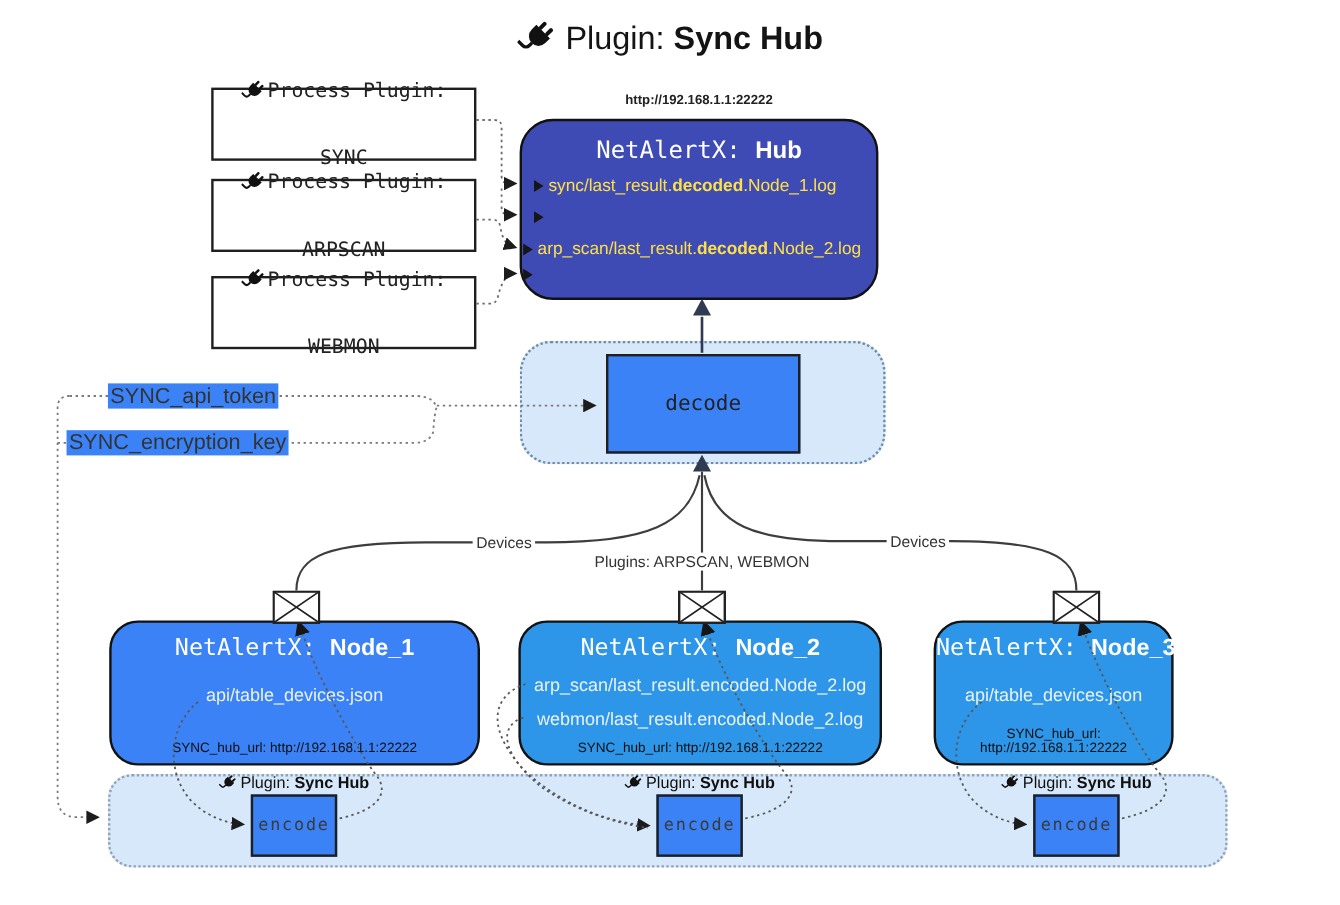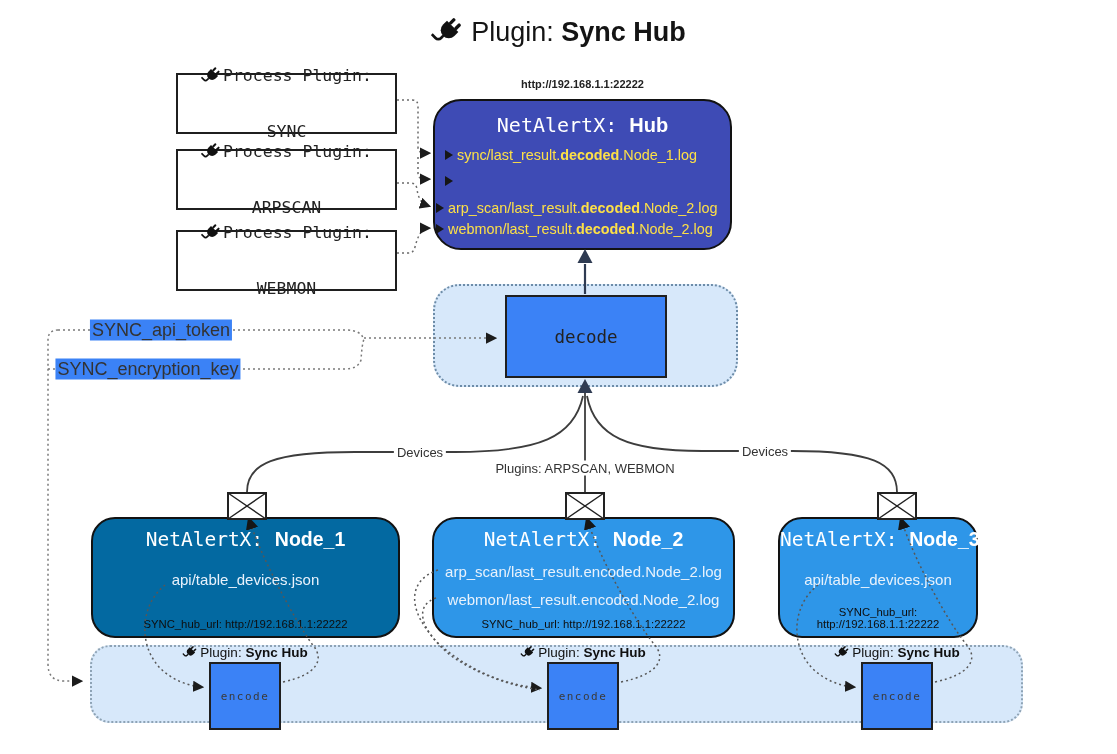--- a/index.html
+++ b/index.html
@@ -32,21 +32,21 @@
   .hub-line{position:absolute;left:1px;display:flex;align-items:center;gap:4px;height:18px;
             font-size:14.4px;color:#fde047;white-space:nowrap;}
   .hub-line.ind{padding-left:9px;}
   .tri{width:0;height:0;border-left:8px solid #161616;border-top:5px solid transparent;border-bottom:5px solid transparent;flex:0 0 auto;}
 
   
   .panel{background:#D7E8FA;border:2px dotted #6d8ca8;z-index:1;}
   .decode-panel{left:433px;top:284px;width:305px;height:103px;border-radius:26px;}
   .iobox{background:#3b82f6;border:2.3px solid #1f1f1f;z-index:2;display:flex;align-items:center;justify-content:center;color:#222;}
   .decode-box{left:505px;top:295px;width:162px;height:83px;font-size:17.5px;}
-  .encode-box{width:72px;height:68px;top:662px;font-size:11px;letter-spacing:1.5px;color:#3a3a3a;}
+  .encode-box{width:72px;height:52px;top:662px;font-size:14px;letter-spacing:1.5px;color:#3a3a3a;}
 
   
   .node{top:517px;height:121px;border-radius:24px;border:2.5px solid #121212;z-index:2;color:#fff;}
   .node-title{position:absolute;left:0;top:9px;width:100%;text-align:center;font-size:19.5px;white-space:nowrap;}
   .node-file{position:absolute;left:0;width:100%;text-align:center;font-size:15px;color:#e9f2fc;white-space:nowrap;}
   .node-url{position:absolute;left:0;bottom:6px;width:100%;text-align:center;font-size:11.3px;color:#0e0e0e;}
 
   
   .band{left:90px;top:645px;width:933px;height:78px;border-radius:20px;border:2px dotted #8ea3b5;}
   .band-label{top:645px;display:flex;align-items:center;gap:3px;font-size:13.5px;color:#101010;z-index:3;
@@ -140,30 +140,29 @@
       </div>
     <div class="hub-line ind" style="top:71px;">
         <span class="tri"></span>
       </div>
     <div class="hub-line" style="top:98px;">
         <span class="tri"></span>
         <span><span>arp_scan/last_result.</span><b>decoded</b><span>.Node_2.log</span></span>
       </div>
     <div class="hub-line" style="top:119px;">
         <span class="tri"></span>
-        <span><span>webmon/last_result.</span><b>decoded</b><span>.Node_2.log</span></span>
       </div>
   </div>
 
   <div class="abs panel decode-panel" style="background-color: rgb(215, 232, 250);"></div>
   <div class="abs iobox decode-box mono">
       <span>decode</span>
     </div>
 
-  <div class="abs node" style="left: 91px; width: 309px; background-color: #0369a1;">
+  <div class="abs node" style="left: 91px; width: 309px; background-color: #3b82f6;">
     <div class="node-title"><span class="mono">NetAlertX: </span><b>Node_1</b></div>
     <div class="node-file" style="top:52px;">api/table_devices.json</div>
     <div class="node-url">SYNC_hub_url: http://192.168.1.1:22222</div>
   </div>
   <div class="abs node" style="left: 432px; width: 303px; background-color: rgb(46, 150, 232);">
     <div class="node-title"><span class="mono">NetAlertX: </span><b>Node_2</b></div>
     <div class="node-file" style="top:44px;">arp_scan/last_result.encoded.Node_2.log</div>
     <div class="node-file" style="top:72px;">webmon/last_result.encoded.Node_2.log</div>
     <div class="node-url">SYNC_hub_url: http://192.168.1.1:22222</div>
   </div>

